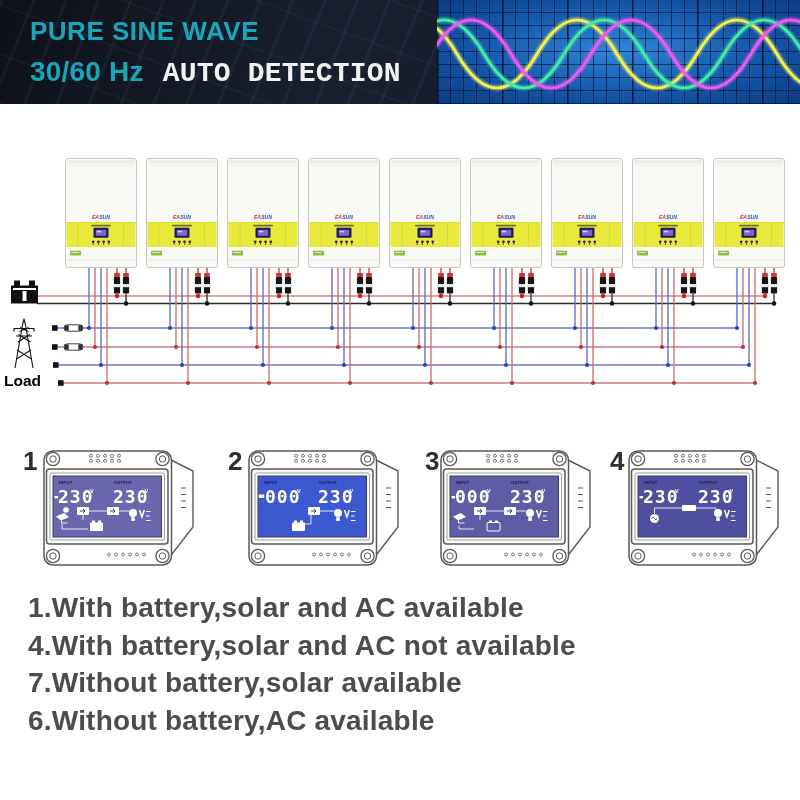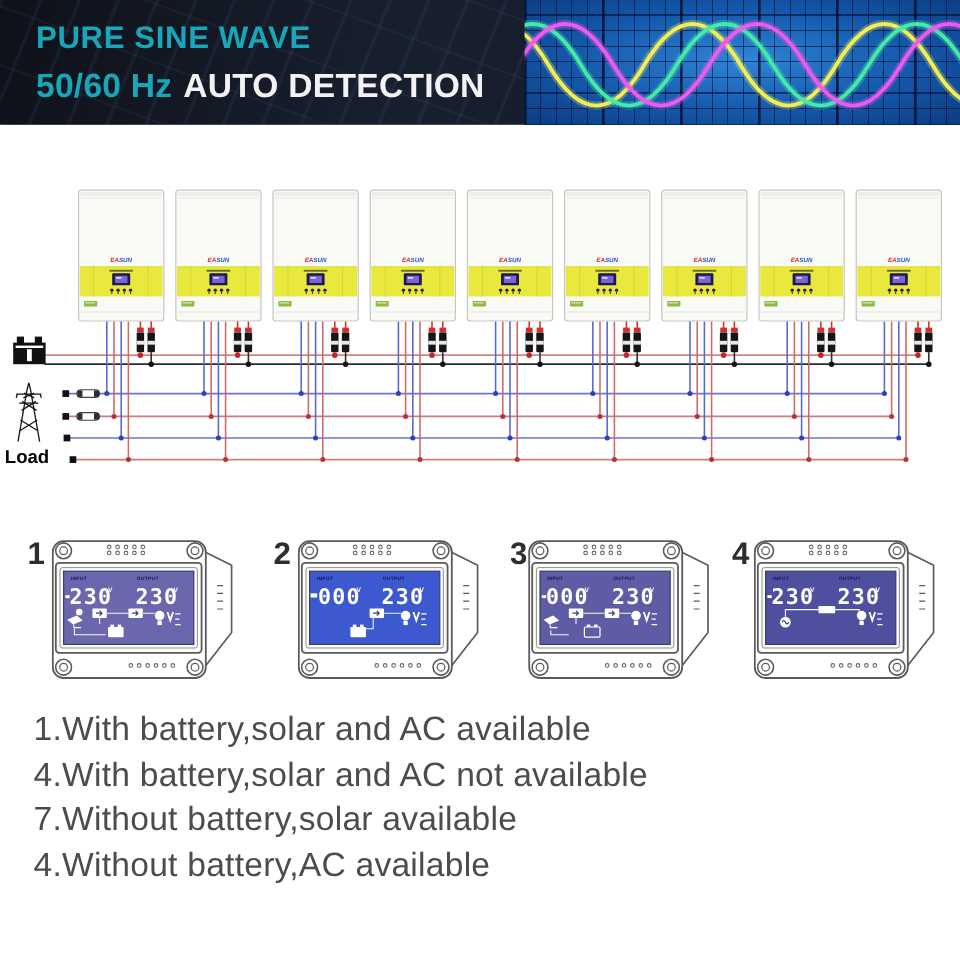--- a/index.html
+++ b/index.html
@@ -9,21 +9,21 @@
   
   .banner{position:absolute;left:0;top:0;width:800px;height:104px;
     background:
       repeating-linear-gradient(112deg, rgba(95,115,155,.10) 0 3px, rgba(0,0,0,0) 3px 30px),
       repeating-linear-gradient(20deg, rgba(130,150,180,.06) 0 2px, rgba(0,0,0,0) 2px 46px),
       linear-gradient(105deg,#0e1119 0%,#182030 45%,#0b101b 100%);}
   .banner-title{position:absolute;left:30px;top:16px;font-size:26px;font-weight:bold;
     letter-spacing:.5px;color:#18a7b8;}
   .banner-sub{position:absolute;left:30px;top:56px;font-size:28px;font-weight:bold;letter-spacing:.2px;}
   .banner-sub .hl{color:#18a7b8;}
-  .banner-sub .rest{color:#f2f2f2;margin-left:9px;}
+  .banner-sub .rest{color:#f2f2f2;margin-left:19px;font-family:Liberation Mono, monospace;}
 
   
   .scope{position:absolute;right:0;top:0;width:363px;height:104px;overflow:hidden;
     background:
       repeating-linear-gradient(90deg, rgba(2,6,34,.55) 0 1px, rgba(0,0,0,0) 1px 13px),
       repeating-linear-gradient(0deg, rgba(2,6,34,.55) 0 1px, rgba(0,0,0,0) 1px 13px),
       repeating-linear-gradient(90deg, rgba(0,2,24,.45) 0 2px, rgba(0,0,0,0) 2px 65px),
       radial-gradient(ellipse at 50% 48%, #2f86d8 0%, #1458ab 55%, #0a3c82 100%);}
   .scope svg{position:absolute;left:0;top:0;width:100%;height:100%;}
 
@@ -35,31 +35,31 @@
   .pnum{position:absolute;top:446px;font-size:26px;font-weight:600;color:#2e2e2e;}
   .lcd-label{font-size:4px;font-weight:bold;letter-spacing:.3px;fill:#12124a;
      font-family:"Liberation Sans",sans-serif;}
   .lcd-digits{font-family:"DejaVu Sans Mono",monospace;font-weight:bold;font-size:18px;
      fill:#ffffff;letter-spacing:1px;}
   .lcd-volt{font-family:"Liberation Sans",sans-serif;font-weight:bold;font-size:5.5px;fill:#ffffff;}
   .lcdline{stroke:#fff;stroke-width:.9;fill:none;opacity:.95;}
 
   
   .notes{position:absolute;left:28px;top:589px;width:760px;}
-  .note-line{font-size:28px;line-height:37.5px;color:#4c4c4c;letter-spacing:.2px;}
+  .note-line{font-size:28px;line-height:37.5px;color:#4c4c4c;letter-spacing:.2px;font-weight:bold;}
 </style>
 </head>
 <body>
 
 <div class="page">
 
   <div class="banner">
     <div class="banner-title">PURE SINE WAVE</div>
     <div class="banner-sub">
-      <span class="hl">50/60 Hz</span><span class="rest">AUTO DETECTION</span>
+      <span class="hl">30/60 Hz</span><span class="rest">AUTO DETECTION</span>
     </div>
     <div class="scope">
       <svg viewBox="0 0 363 104" preserveAspectRatio="none">
         <g fill="none" stroke-linecap="round" stroke="#f2ee55">
           <path d="M-60,54 Q-20,-14 20,54 Q60,122 100,54 Q140,-14 180,54 Q220,122 260,54 Q300,-14 340,54 Q380,122 420,54" stroke-width="7" opacity="0.3"></path>
           <path d="M-60,54 Q-20,-14 20,54 Q60,122 100,54 Q140,-14 180,54 Q220,122 260,54 Q300,-14 340,54 Q380,122 420,54" stroke-width="3.2"></path>
         </g>
         <g fill="none" stroke-linecap="round" stroke="#45eaa8">
           <path d="M-33,54 Q7,-14 47,54 Q87,122 127,54 Q167,-14 207,54 Q247,122 287,54 Q327,-14 367,54 Q407,122 447,54" stroke-width="7" opacity="0.3"></path>
           <path d="M-33,54 Q7,-14 47,54 Q87,122 127,54 Q167,-14 207,54 Q247,122 287,54 Q327,-14 367,54 Q407,122 447,54" stroke-width="3.2"></path>
@@ -361,16 +361,16 @@
           <use href="#ib" x="86" y="58"></use>
         </g>
       </svg>
     </div>
   </div>
 
   <div class="notes">
     <div class="note-line">1.With battery,solar and AC available</div>
     <div class="note-line">4.With battery,solar and AC not available</div>
     <div class="note-line">7.Without battery,solar available</div>
-    <div class="note-line">4.Without battery,AC available</div>
+    <div class="note-line">6.Without battery,AC available</div>
   </div>
 
 </div>
 
 </body></html>

